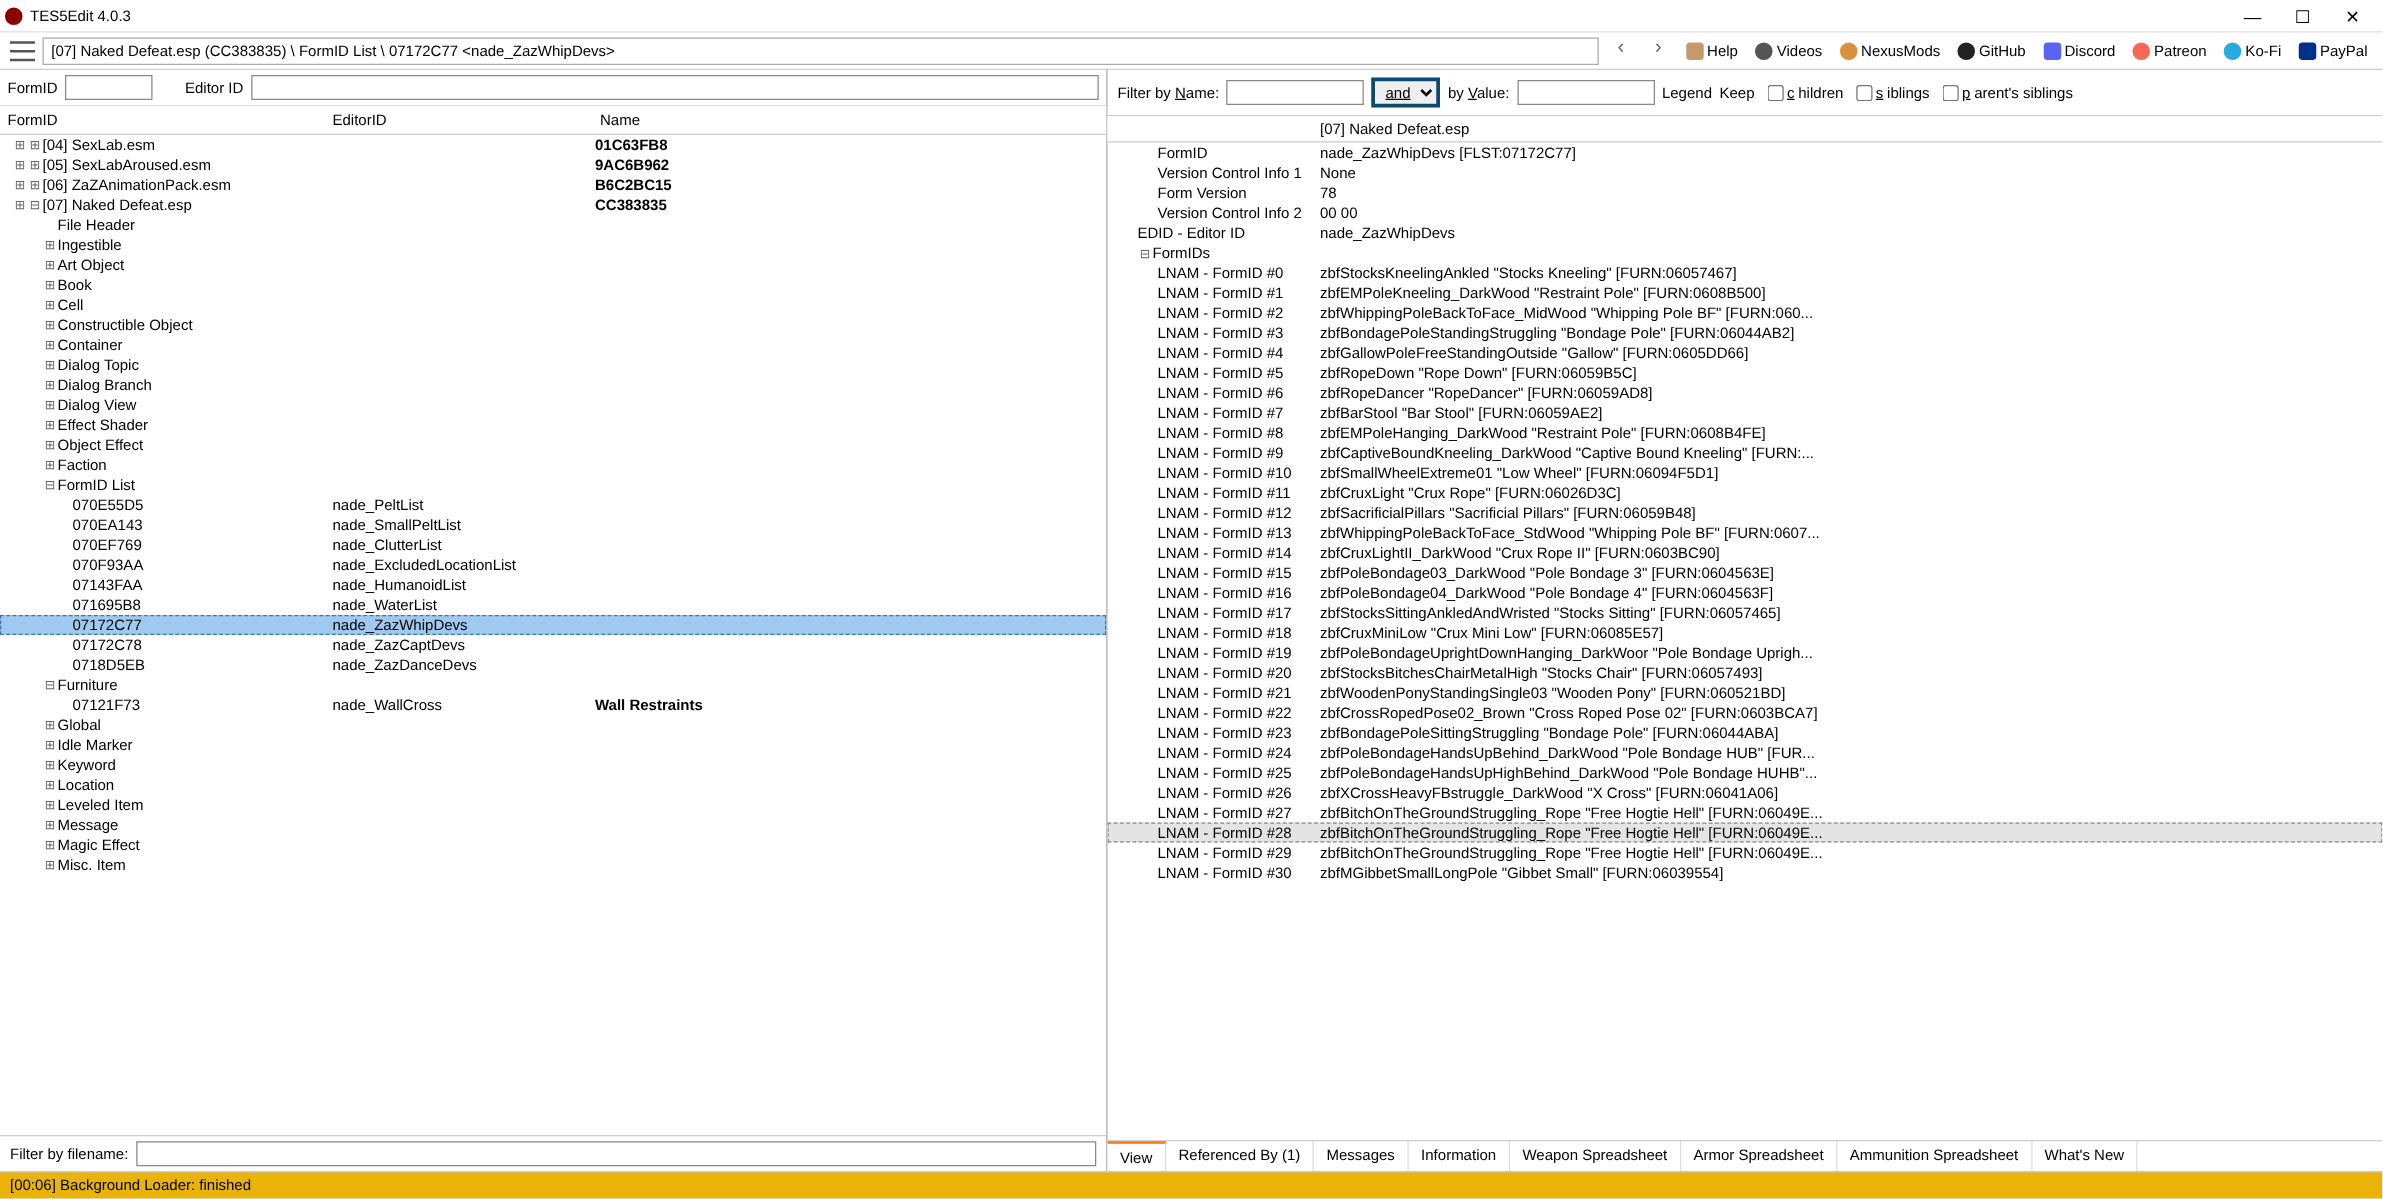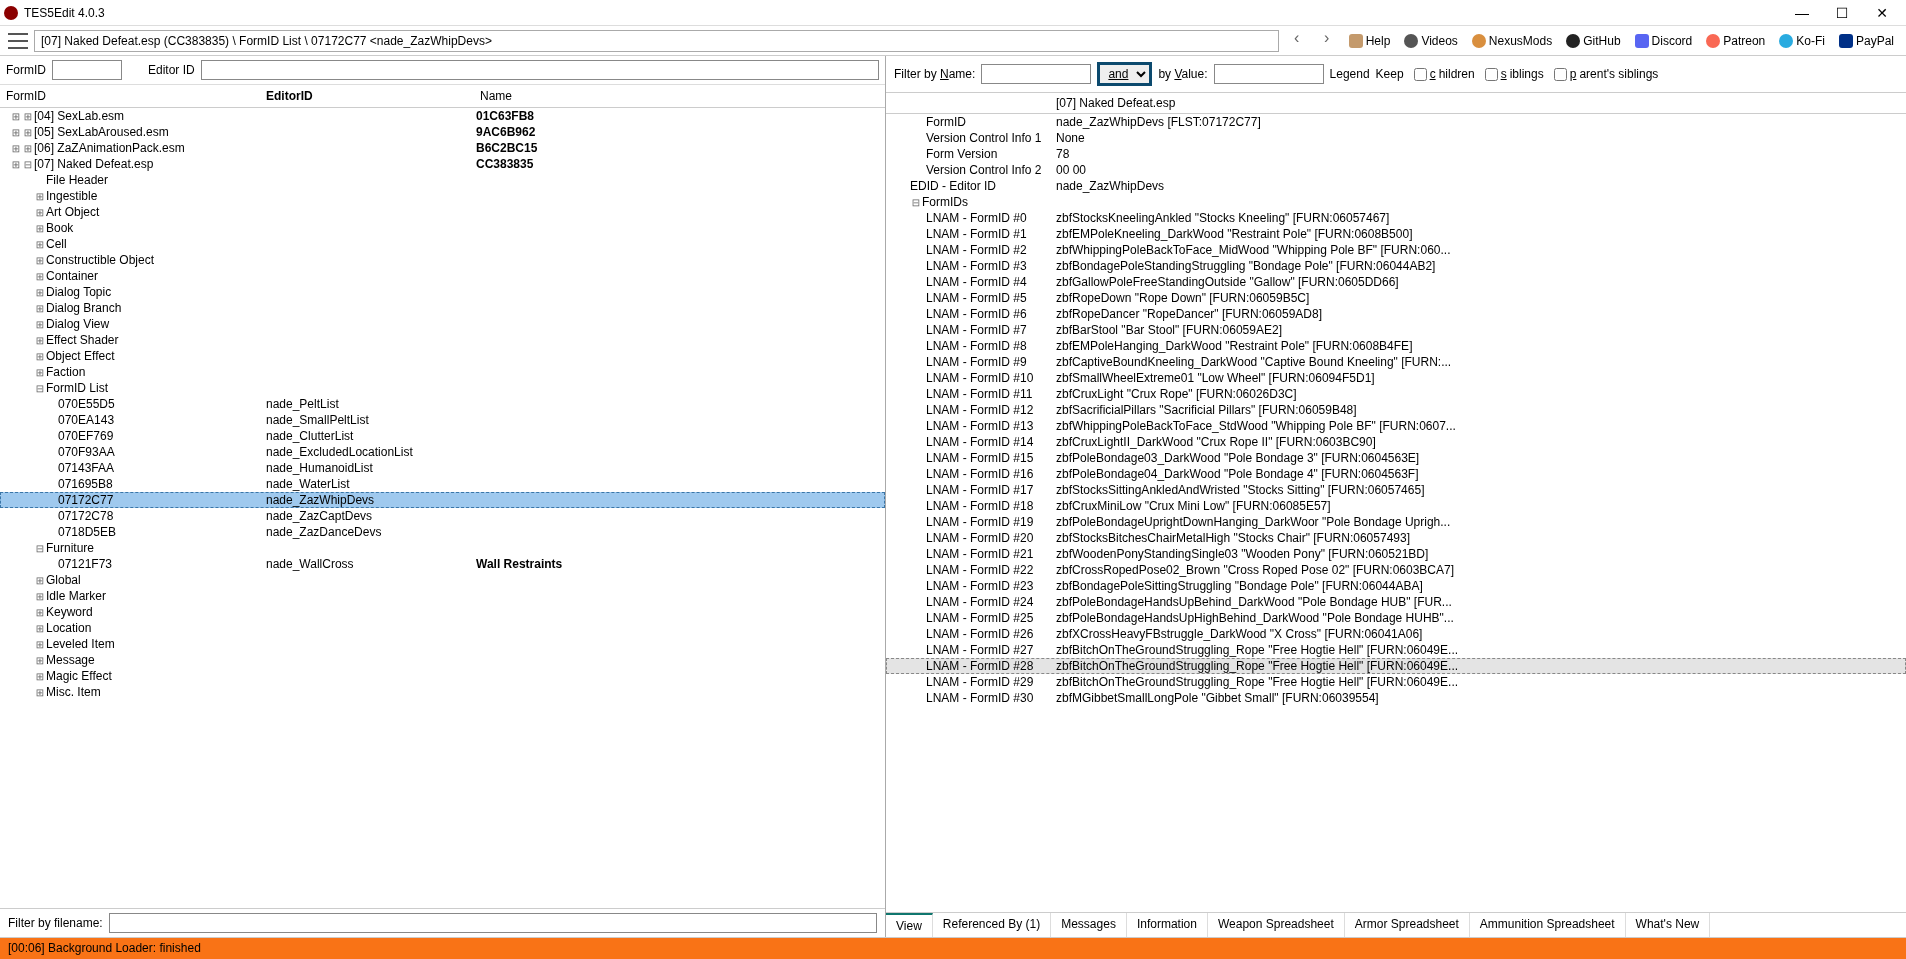--- a/index.html
+++ b/index.html
@@ -15,21 +15,21 @@
 .nav-btn { width: 24px; height: 24px; text-align: center; cursor: pointer; color: #666; font-size: 16px; }
 .link-btn { display: flex; align-items: center; gap: 3px; cursor: pointer; padding: 0 4px; }
 .link-ico { width: 14px; height: 14px; border-radius: 3px; }
 .main { flex: 1; display: flex; overflow: hidden; }
 .left-pane { width: 886px; display: flex; flex-direction: column; border-right: 1px solid #aaa; }
 .id-row { display: flex; align-items: center; padding: 4px 6px; gap: 6px; border-bottom: 1px solid #ddd; }
 .id-row input { border: 1px solid #888; padding: 2px 4px; }
 .tree-header { display: flex; border-bottom: 1px solid #ccc; background: #fff; }
 .tree-header div { padding: 4px 6px; }
 .th-form { width: 260px; }
-.th-editor { width: 214px; font-weight: bold; }
+.th-editor { width: 214px; }
 .th-name { flex: 1; }
 .tree-scroll { flex: 1; overflow-y: auto; position: relative; }
 .tree-row { display: flex; align-items: center; height: 16px; white-space: nowrap; }
 .tw { display: inline-block; width: 12px; text-align: center; color: #666; cursor: pointer; font-size: 10px; }
 .pad { display: inline-block; }
 .row-name { position: absolute; left: 476px; font-weight: bold; }
 .row-editor { position: absolute; left: 266px; }
 .row-sel { background: #9fc9ee; }
 .row-sel-dash { outline: 1px dashed #3a76a8; outline-offset: -1px; }
 .filter-row { display: flex; align-items: center; padding: 4px 8px; gap: 6px; border-top: 1px solid #ccc; }
@@ -43,22 +43,22 @@
 .rf-line2 label { display: flex; align-items: center; gap: 3px; }
 .legend { margin-left: auto; cursor: pointer; }
 .right-header { background: #fff; border-bottom: 1px solid #ccc; padding: 3px 0 3px 170px; }
 .right-scroll { flex: 1; overflow-y: auto; position: relative; }
 .det-row { display: flex; height: 16px; align-items: center; white-space: nowrap; }
 .det-lbl { width: 170px; padding-left: 0; overflow: hidden; text-overflow: ellipsis; }
 .det-val { flex: 1; overflow: hidden; text-overflow: ellipsis; }
 .det-sel { background: #e4e4e4; outline: 1px dashed #888; outline-offset: -1px; }
 .tabs { display: flex; border-top: 1px solid #ccc; }
 .tab { padding: 4px 10px; cursor: pointer; border-right: 1px solid #ddd; }
-.tab.active { background: #fff; border-top: 2px solid #0f766e; }
-.status { height: 22px; padding: 3px 8px; border-top: 1px solid #ccc; background: #f97316; }
+.tab.active { background: #fff; border-top: 2px solid #f97316; }
+.status { height: 22px; padding: 3px 8px; border-top: 1px solid #ccc; background: #eab308; }
 input[type=checkbox] { width: 13px; height: 13px; }
 .u { text-decoration: underline; }
 </style>
 </head>
 <body>
 
 <div class="titlebar">
   <div class="app-icon"></div>
   <div class="title">TES5Edit 4.0.3</div>
   <div class="win-btn">—</div>

